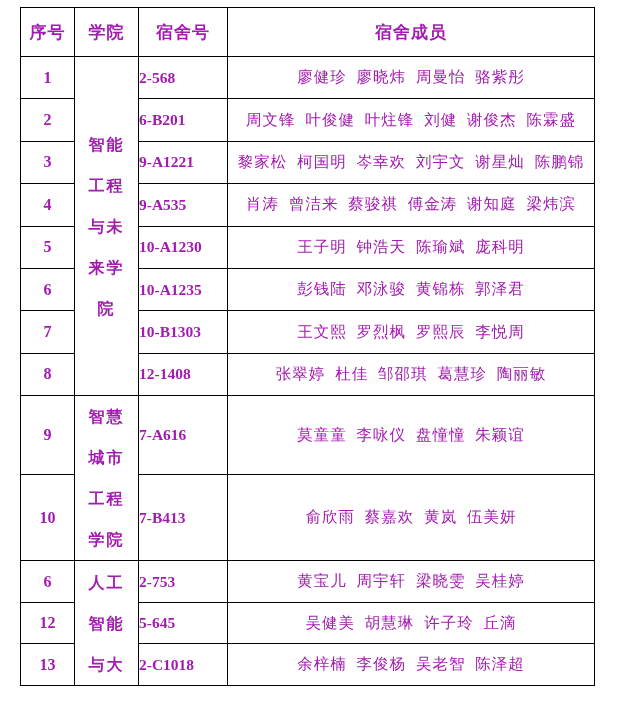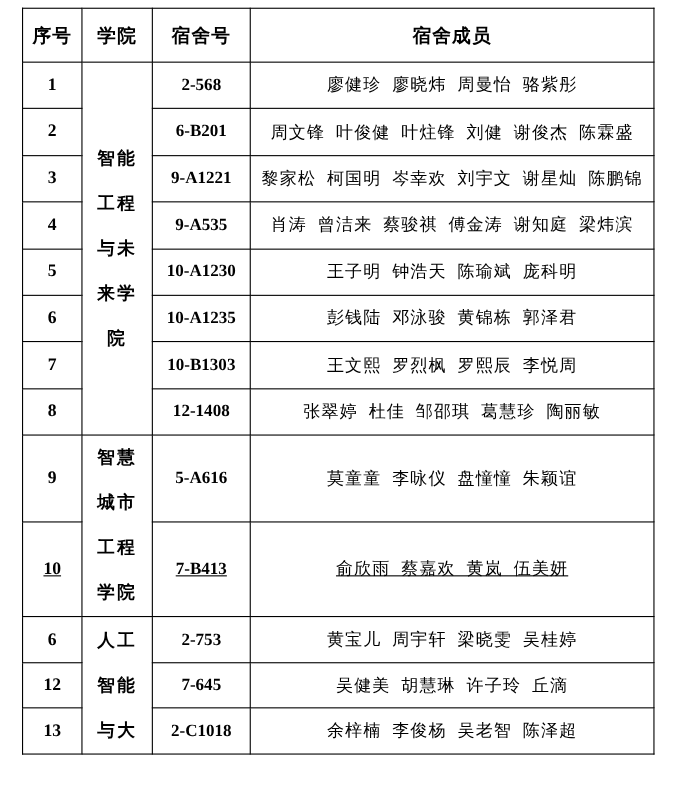--- a/index.html
+++ b/index.html
@@ -6,21 +6,21 @@
     margin: 0;
     padding: 0;
     background: #ffffff;
   }
   .page {
     position: relative;
     width: 620px;
     height: 716px;
     background: #ffffff;
     font-family: "Liberation Serif", "DejaVu Serif", serif;
-    color: #000000;
+    color: #a21caf;
   }
   table.dorm {
     position: absolute;
     left: 20px;
     top: 7px;
     width: 574px;
     border-collapse: collapse;
     table-layout: fixed;
   }
   table.dorm th,
@@ -30,21 +30,21 @@
     overflow: hidden;
   }
   col.c-no      { width: 54px; }
   col.c-college { width: 64px; }
   col.c-room    { width: 89px; }
   col.c-members { width: 367px; }
 
   tr.hdr { height: 49px; }
   tr.std { height: 42.4px; }
   tr.r9  { height: 79px; }
-  tr.r10 { height: 86px; text-decoration: underline; }
+  tr.r10 { height: 86px; }
   tr.r11 { height: 42px; }
   tr.r12 { height: 41px; padding-left: 38px; }
   tr.r13 { height: 42px; }
 
   th.hcell {
     font-size: 17px;
     font-weight: bold;
     text-align: center;
     letter-spacing: 1px;
     vertical-align: middle;
@@ -60,21 +60,21 @@
     vertical-align: middle;
     font-weight: bold;
     font-size: 16px;
     letter-spacing: 2px;
   }
   td.college .cline {
     line-height: 41px;
     height: 41px;
   }
   td.room {
-    text-align: center;
+    text-align: left;
     vertical-align: middle;
     font-weight: bold;
     font-size: 15.5px;
     padding-left: 7px;
   }
   td.members {
     text-align: center;
     vertical-align: middle;
     font-size: 15.5px;
     letter-spacing: 1px;
@@ -158,21 +158,21 @@
     </tr>
 
     <tr class="r9">
       <td class="no">9</td>
       <td class="college" rowspan="2">
         <div class="cline">智慧</div>
         <div class="cline">城市</div>
         <div class="cline">工程</div>
         <div class="cline">学院</div>
       </td>
-      <td class="room">5-A616</td>
+      <td class="room">7-A616</td>
       <td class="members">莫童童 李咏仪 盘憧憧 朱颖谊</td>
     </tr>
 
     <tr class="r10">
       <td class="no">10</td>
       <td class="room">7-B413</td>
       <td class="members">俞欣雨 蔡嘉欢 黄岚 伍美妍</td>
     </tr>
 
     <tr class="r11">
@@ -181,21 +181,21 @@
         <div class="cline">人工</div>
         <div class="cline">智能</div>
         <div class="cline">与大</div>
       </td>
       <td class="room">2-753</td>
       <td class="members">黄宝儿 周宇轩 梁晓雯 吴桂婷</td>
     </tr>
 
     <tr class="r12">
       <td class="no">12</td>
-      <td class="room">7-645</td>
+      <td class="room">5-645</td>
       <td class="members">吴健美 胡慧琳 许子玲 丘滴</td>
     </tr>
 
     <tr class="r13">
       <td class="no">13</td>
       <td class="room">2-C1018</td>
       <td class="members">余梓楠 李俊杨 吴老智 陈泽超</td>
     </tr>
 
   </tbody>

